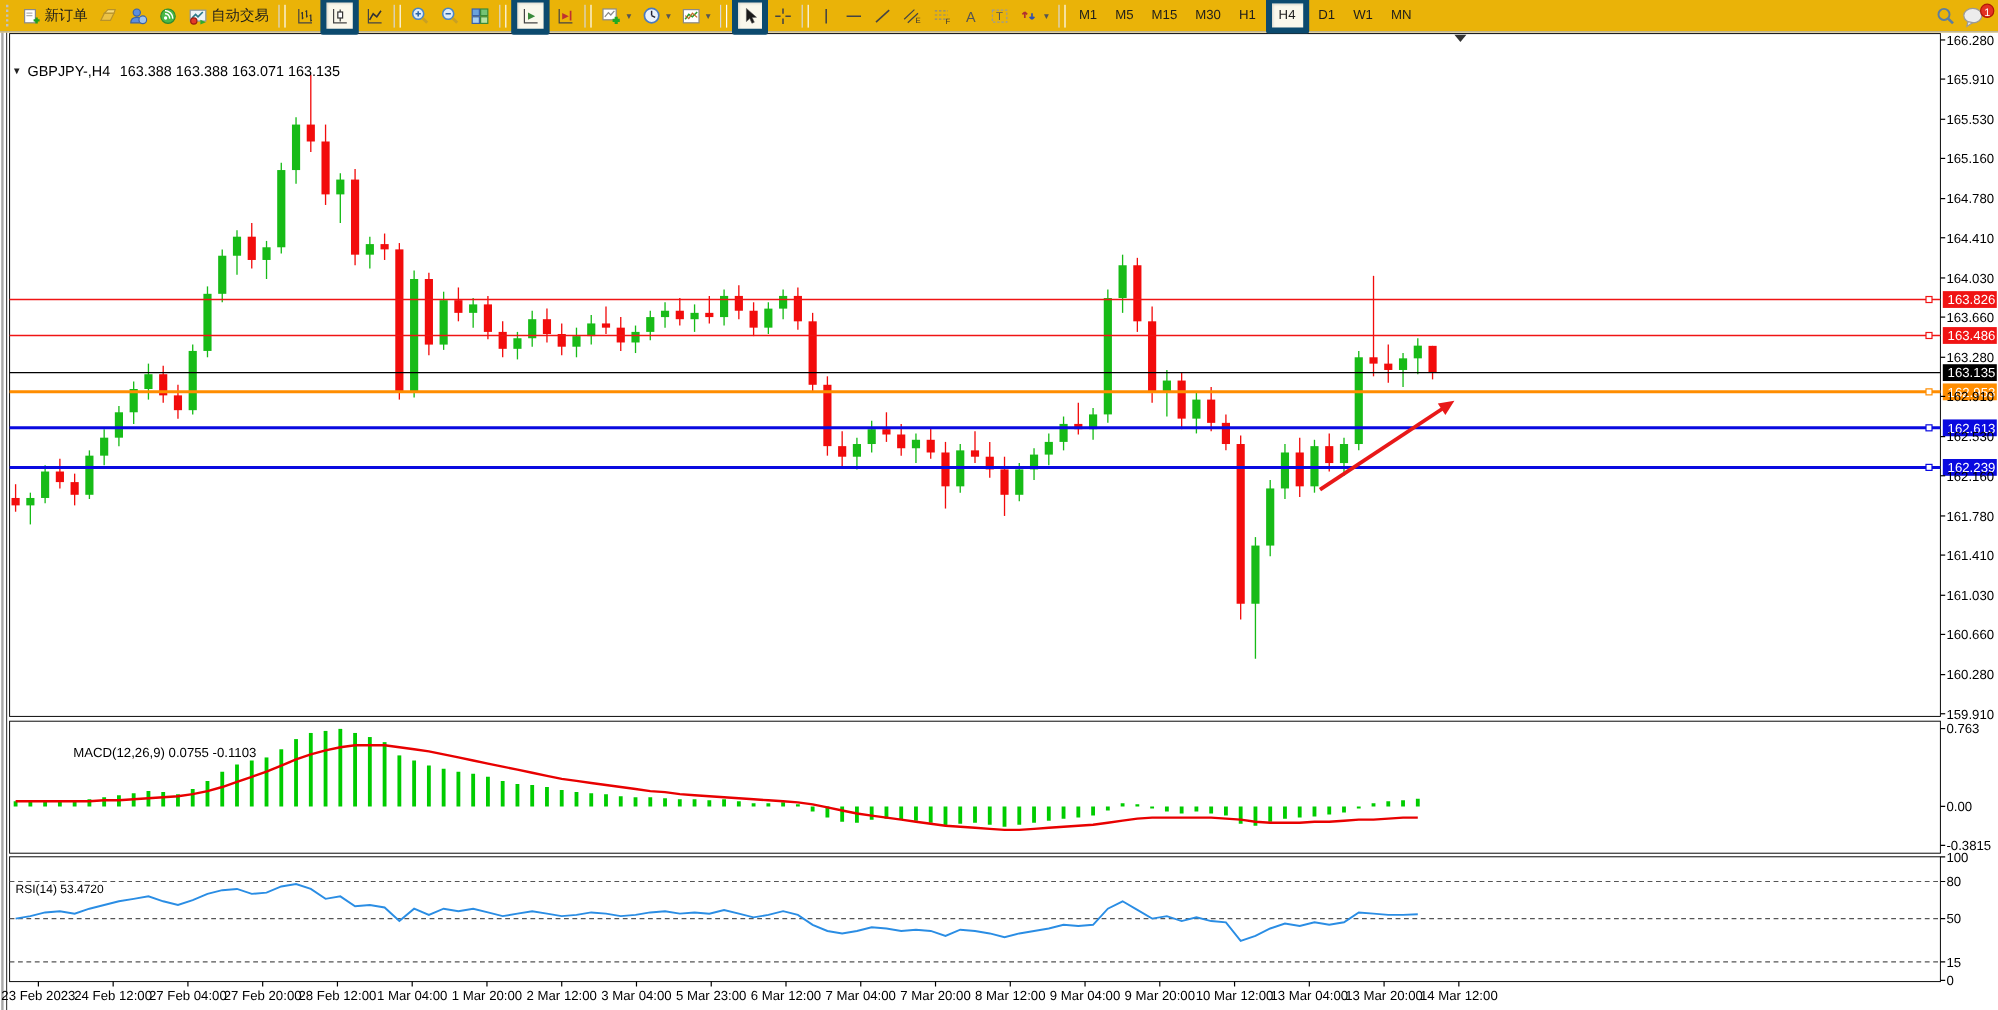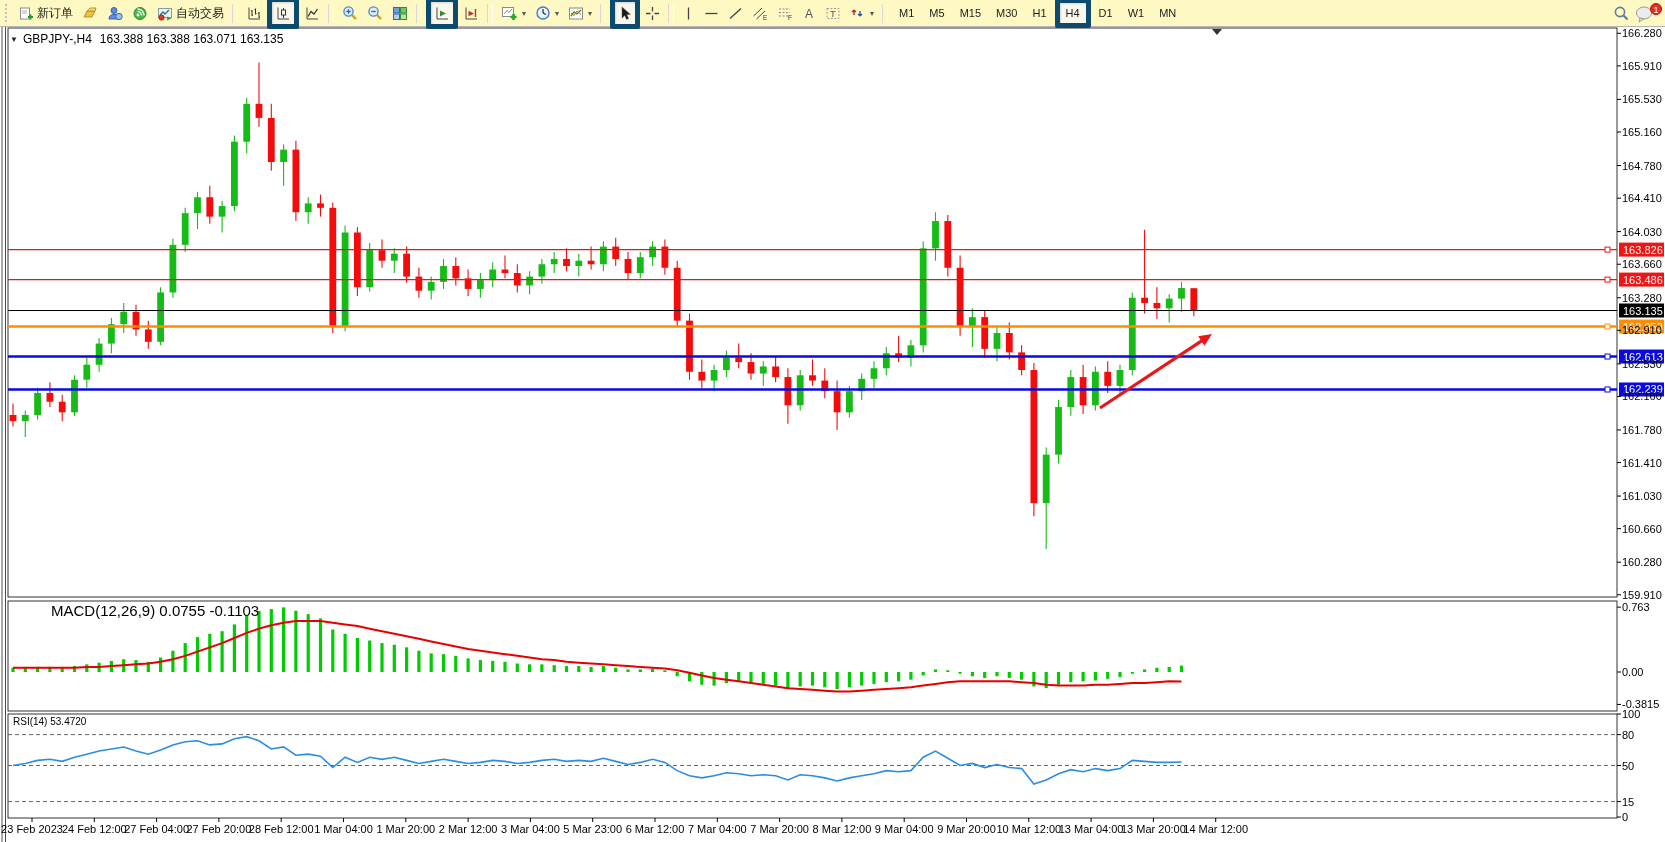--- a/index.html
+++ b/index.html
@@ -1,38 +1,38 @@
 <!DOCTYPE html>
 <html><head>
 <meta charset="utf-8">
 <style>
   html,body{margin:0;padding:0;background:#fff;}
   body{width:1665px;height:842px;font-family:"Liberation Sans",sans-serif;overflow:hidden;position:relative;}
   
-  .toolbar{position:absolute;left:0;top:0;width:1665px;height:27px;background:#fef9c3;
+  .toolbar{position:absolute;left:0;top:0;width:1665px;height:27px;background:#eab308;
            border-bottom:1px solid #b5b5b5;display:flex;align-items:center;padding:0 4px;box-sizing:border-box;gap:1px;}
   .tb-grip{width:4px;height:18px;border-left:2px dotted #c2c2c2;margin:0 3px 0 1px;}
   .tb-sep{width:4px;height:19px;border-left:1px solid #d8d8d8;border-right:1px solid #fdfdfd;margin:0 3px;}
   .tb-btn{display:flex;align-items:center;gap:3px;height:22px;padding:0 3px;border:1px solid transparent;
           border-radius:2px;font-size:12px;color:#1c1c1c;white-space:nowrap;cursor:default;}
   .tb-btn.pressed{border:5px solid #0c4a6e;background:#faf8ec;box-shadow:inset 1px 1px 2px rgba(0,0,0,.14);}
   .tb-btn svg{display:block;}
   .tf-btn{padding:0 6px;font-size:11px;height:20px;text-align:right;}
   .caret{font-size:8px;color:#555;margin-left:1px;}
   .tb-spacer{flex:1;}
   .chat-wrap{position:relative;width:26px;height:22px;}
   .badge{position:absolute;right:-1px;top:1px;min-width:12px;height:12px;border-radius:7px;background:#e33022;
          color:#fff;font-size:9px;line-height:12px;text-align:center;padding:0 2px;border:1px solid #b01608;box-sizing:border-box;}
   
   #chart-svg{position:absolute;left:0;top:0;}
-  .overlay-label{position:absolute;font-size:12px;color:#000;z-index:3;}
+  .overlay-label{position:absolute;font-size:12px;color:#000;z-index:3;margin-top:20px;}
   #chart-title{left:10px;top:32px;}
   #chart-title .tri{font-size:8px;vertical-align:1px;margin-right:5px;color:#222;}
   #chart-title .ohlc{margin-left:8px;}
-  #macd-label{left:13px;top:602px;font-size:15px;padding-left:38px;}
+  #macd-label{left:23px;top:602px;font-size:11px;padding-left:38px;}
   #rsi-label{left:13px;top:716px;font-size:10px;}
 </style>
 </head>
 <body>
 
 <svg id="chart-svg" width="1665" height="842">
     <rect x="0" y="27" width="1665" height="815" fill="#ffffff"></rect>
     <line x1="2" y1="27" x2="2" y2="842" stroke="#a8a8a8" stroke-width="2"></line>
     <line x1="5.5" y1="27" x2="5.5" y2="842" stroke="#4a4a4a" stroke-width="1"></line>
     <rect x="8" y="28" width="1609" height="569" fill="none" stroke="#000" stroke-width="0.8"></rect>

